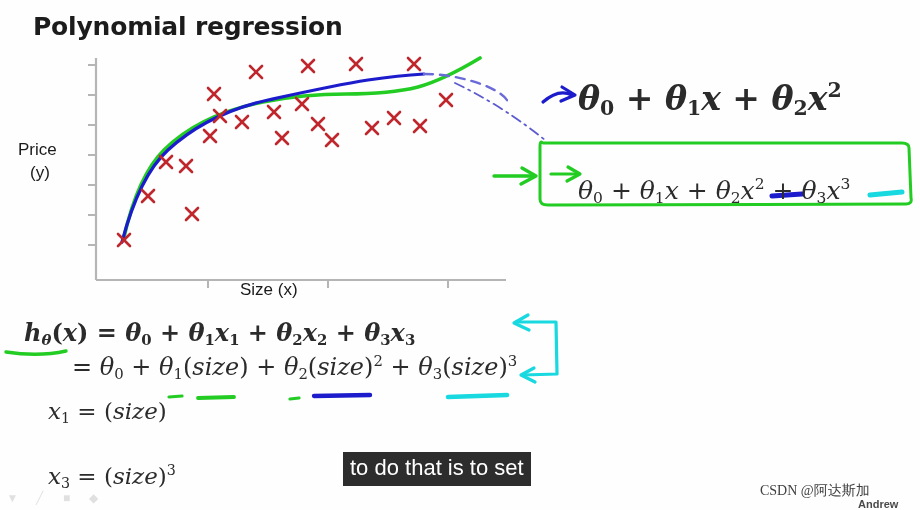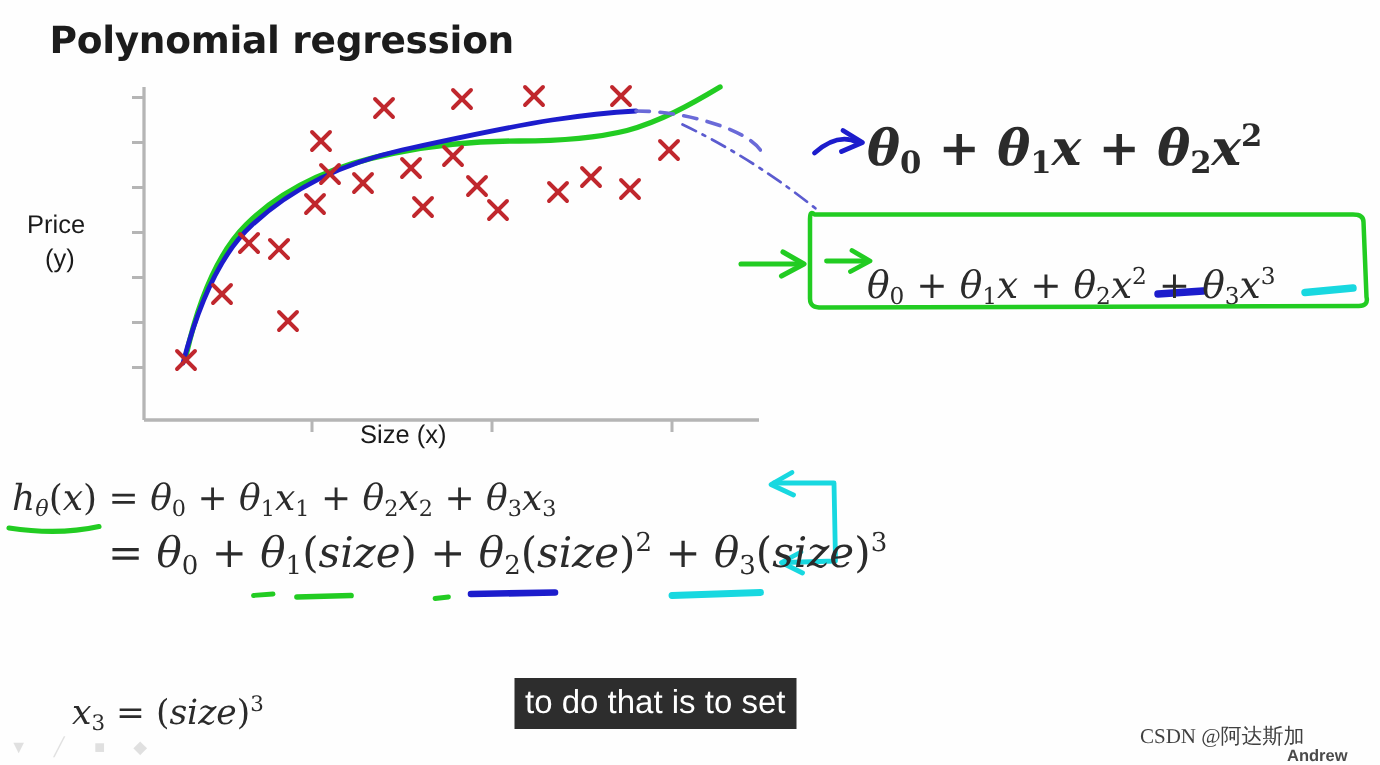--- a/index.html
+++ b/index.html
@@ -77,22 +77,22 @@
   #eq-quadratic {
     left: 578px; top: 78px;
     font-size: 33px;
     font-weight: bold;
   }
   #eq-cubic {
     left: 578px; top: 155px;
     font-size: 25px;
     margin-top: 20px;
   }
-  #eq-hypothesis-1 { left: 8px;   top: 318px; font-size: 24px; }
-  #eq-hypothesis-2 { left: 72px;  top: 352px; font-size: 28px; }
+  #eq-hypothesis-1 { left: 24px;   top: 318px; font-size: 24px; font-weight: bold; }
+  #eq-hypothesis-2 { left: 72px;  top: 352px; font-size: 24px; }
   #eq-x1 { left: 48px; top: 398px; font-size: 23px; }
   #eq-x2 { left: 48px; top: 430px; font-size: 23px; }
   #eq-x3 { left: 48px; top: 462px; font-size: 23px; }
 
   
   #caption {
     position: absolute;
     left: 343px;
     top: 452px;
     background: #2d2d2d;
@@ -335,20 +335,23 @@
   </div>
 
   <div class="eq" id="eq-hypothesis-2">
     =
     <span class="th">θ</span><span class="subn">0</span> +
     <span class="th">θ</span><span class="subn">1</span>(<i>size</i>) +
     <span class="th">θ</span><span class="subn">2</span>(<i>size</i>)<span class="sup">2</span> +
     <span class="th">θ</span><span class="subn">3</span>(<i>size</i>)<span class="sup">3</span>
   </div>
 
+  <div class="eq" id="eq-x1">
+    <i>x</i><span class="subn">1</span> = (<i>size</i>)
+  </div>
   <div class="eq" id="eq-x3">
     <i>x</i><span class="subn">3</span> = (<i>size</i>)<span class="sup">3</span>
   </div>
 
   <div id="caption">to do that is to set</div>
 
   <div id="watermark">CSDN @阿达斯加</div>
   <div id="presenter-name">Andrew</div>
 
   <div id="toolbar">

